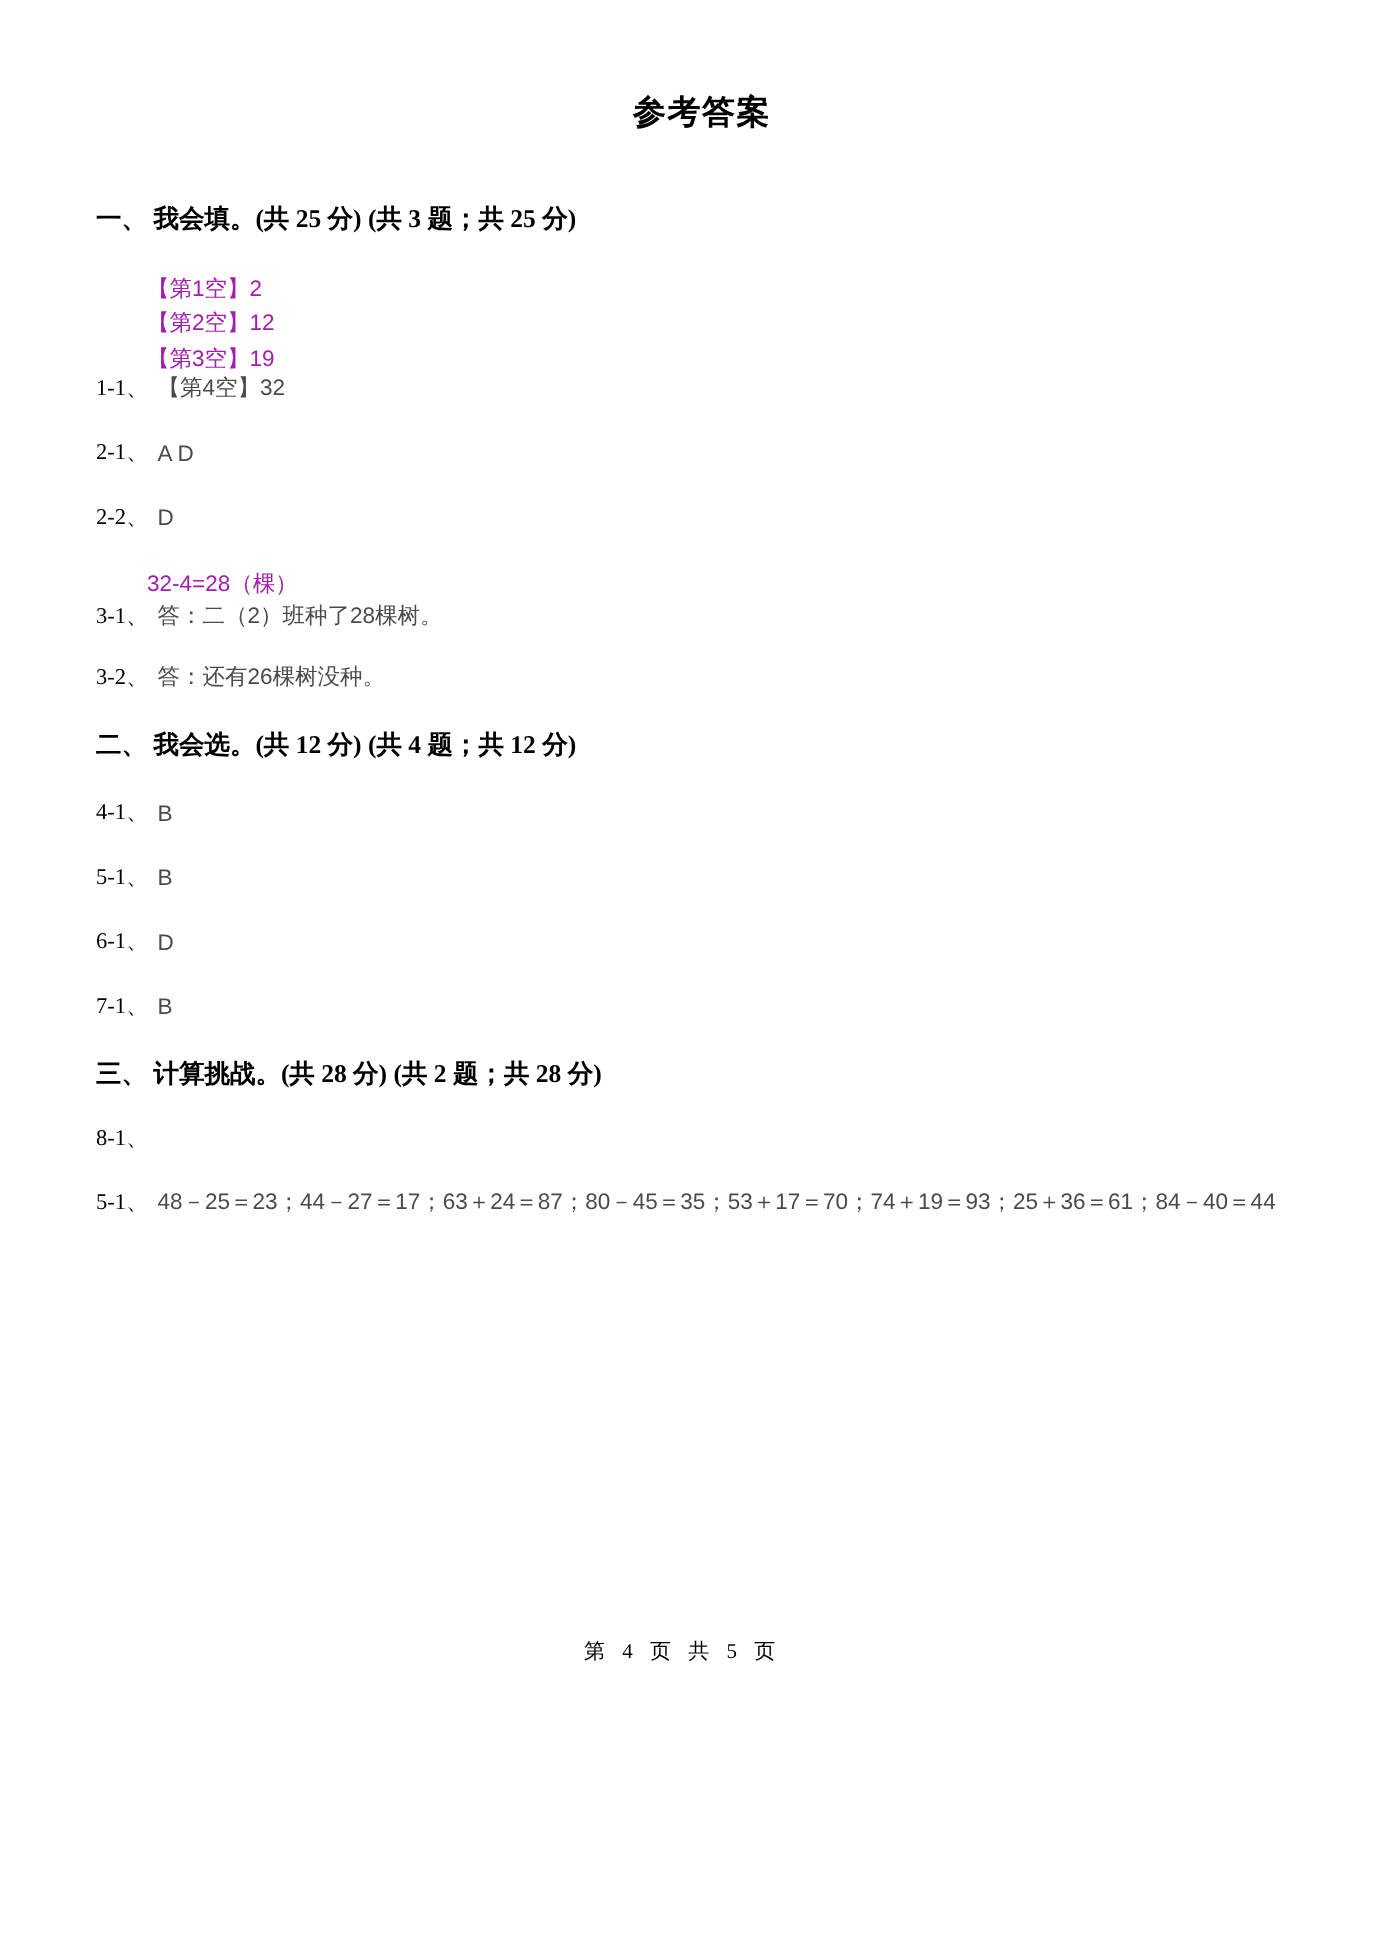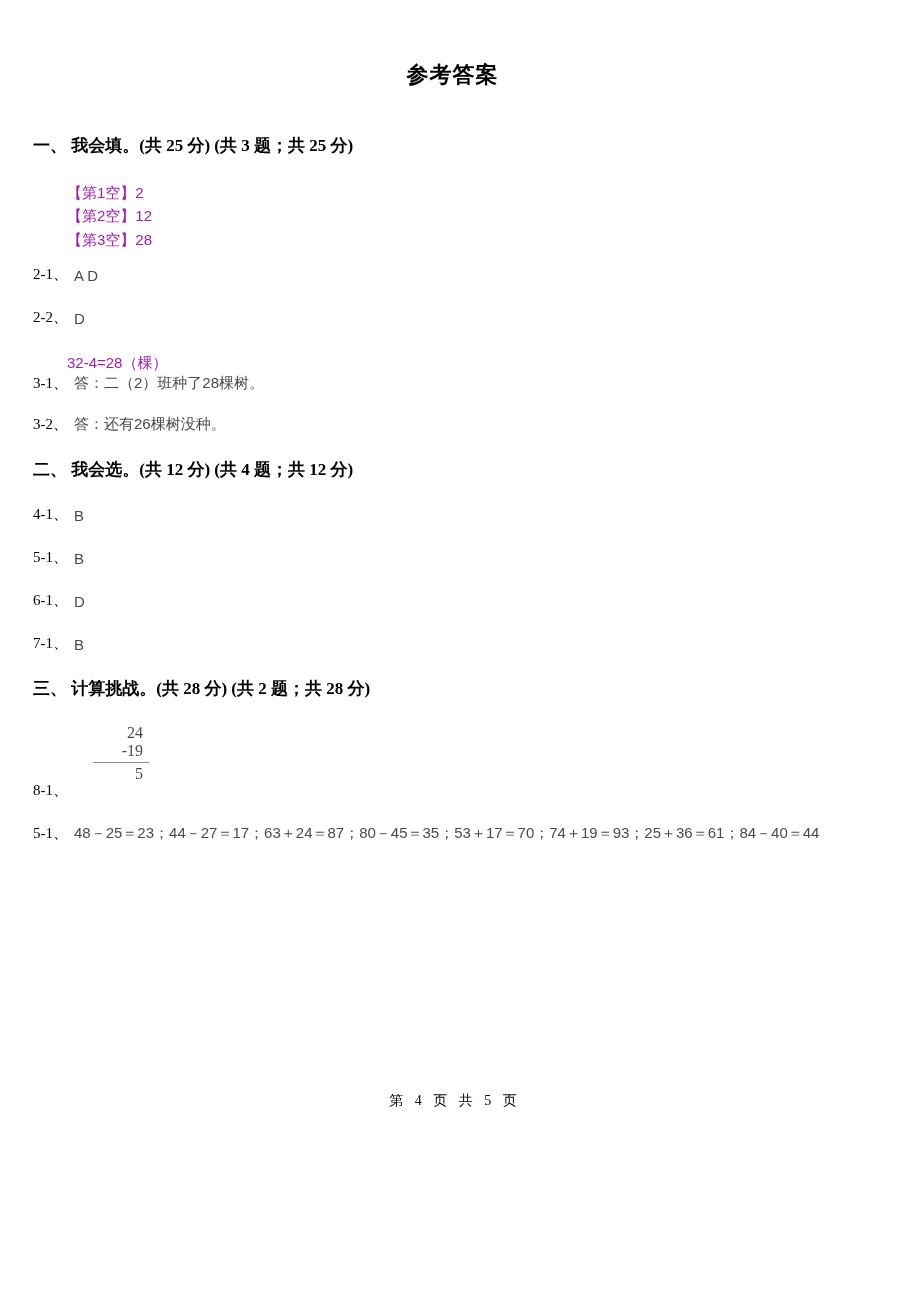--- a/index.html
+++ b/index.html
@@ -8,21 +8,21 @@
     background: #ffffff;
     font-family: "SimSun", "宋体", serif;
     color: #000;
   }
   .page {
     width: 920px;
     height: 1146px;
     margin: 0 auto;
     position: relative;
     box-sizing: border-box;
-    padding: 60px 48px 40px 33px;
+    padding: 60px 48px 40px 64px;
   }
   .title {
     text-align: center;
     font-size: 22px;
     font-weight: bold;
     margin-bottom: 44px;
     letter-spacing: 1px;
   }
   .section {
     font-size: 17px;
@@ -93,21 +93,25 @@
 <div class="page">
 
   <div class="title">参考答案</div>
 
   <div class="section">一、 我会填。(共 25 分)  (共 3 题；共 25 分)</div>
 
   <div class="answer-block">
     <div class="q-content-stack small-stack">
       <div>【第1空】2</div>
       <div>【第2空】12</div>
-      <div>【第3空】28</div>
+      <div>【第3空】19</div>
+    </div>
+    <div class="answer-row mt-neg">
+      <span class="q-num">1-1、</span>
+      <span class="q-content">【第4空】32</span>
     </div>
   </div>
 
   <div class="answer-row">
     <span class="q-num">2-1、</span>
     <span class="q-content">A D</span>
   </div>
 
   <div class="answer-row">
     <span class="q-num">2-2、</span>
@@ -149,26 +153,20 @@
   </div>
 
   <div class="answer-row">
     <span class="q-num">7-1、</span>
     <span class="q-content">B</span>
   </div>
 
   <div class="section">三、 计算挑战。(共 28 分)  (共 2 题；共 28 分)</div>
 
   <div class="answer-block">
-    <div class="column-calc">
-      <div class="calc-line calc-num">24</div>
-      <div class="calc-line calc-num">-19</div>
-      <div class="calc-rule"></div>
-      <div class="calc-line calc-num">5</div>
-    </div>
     <div class="answer-row mt-neg">
       <span class="q-num">8-1、</span>
       <span class="q-content"></span>
     </div>
   </div>
 
   <div class="answer-row">
     <span class="q-num">5-1、</span>
     <span class="q-content">48－25＝23；44－27＝17；63＋24＝87；80－45＝35；53＋17＝70；74＋19＝93；25＋36＝61；84－40＝44</span>
   </div>

